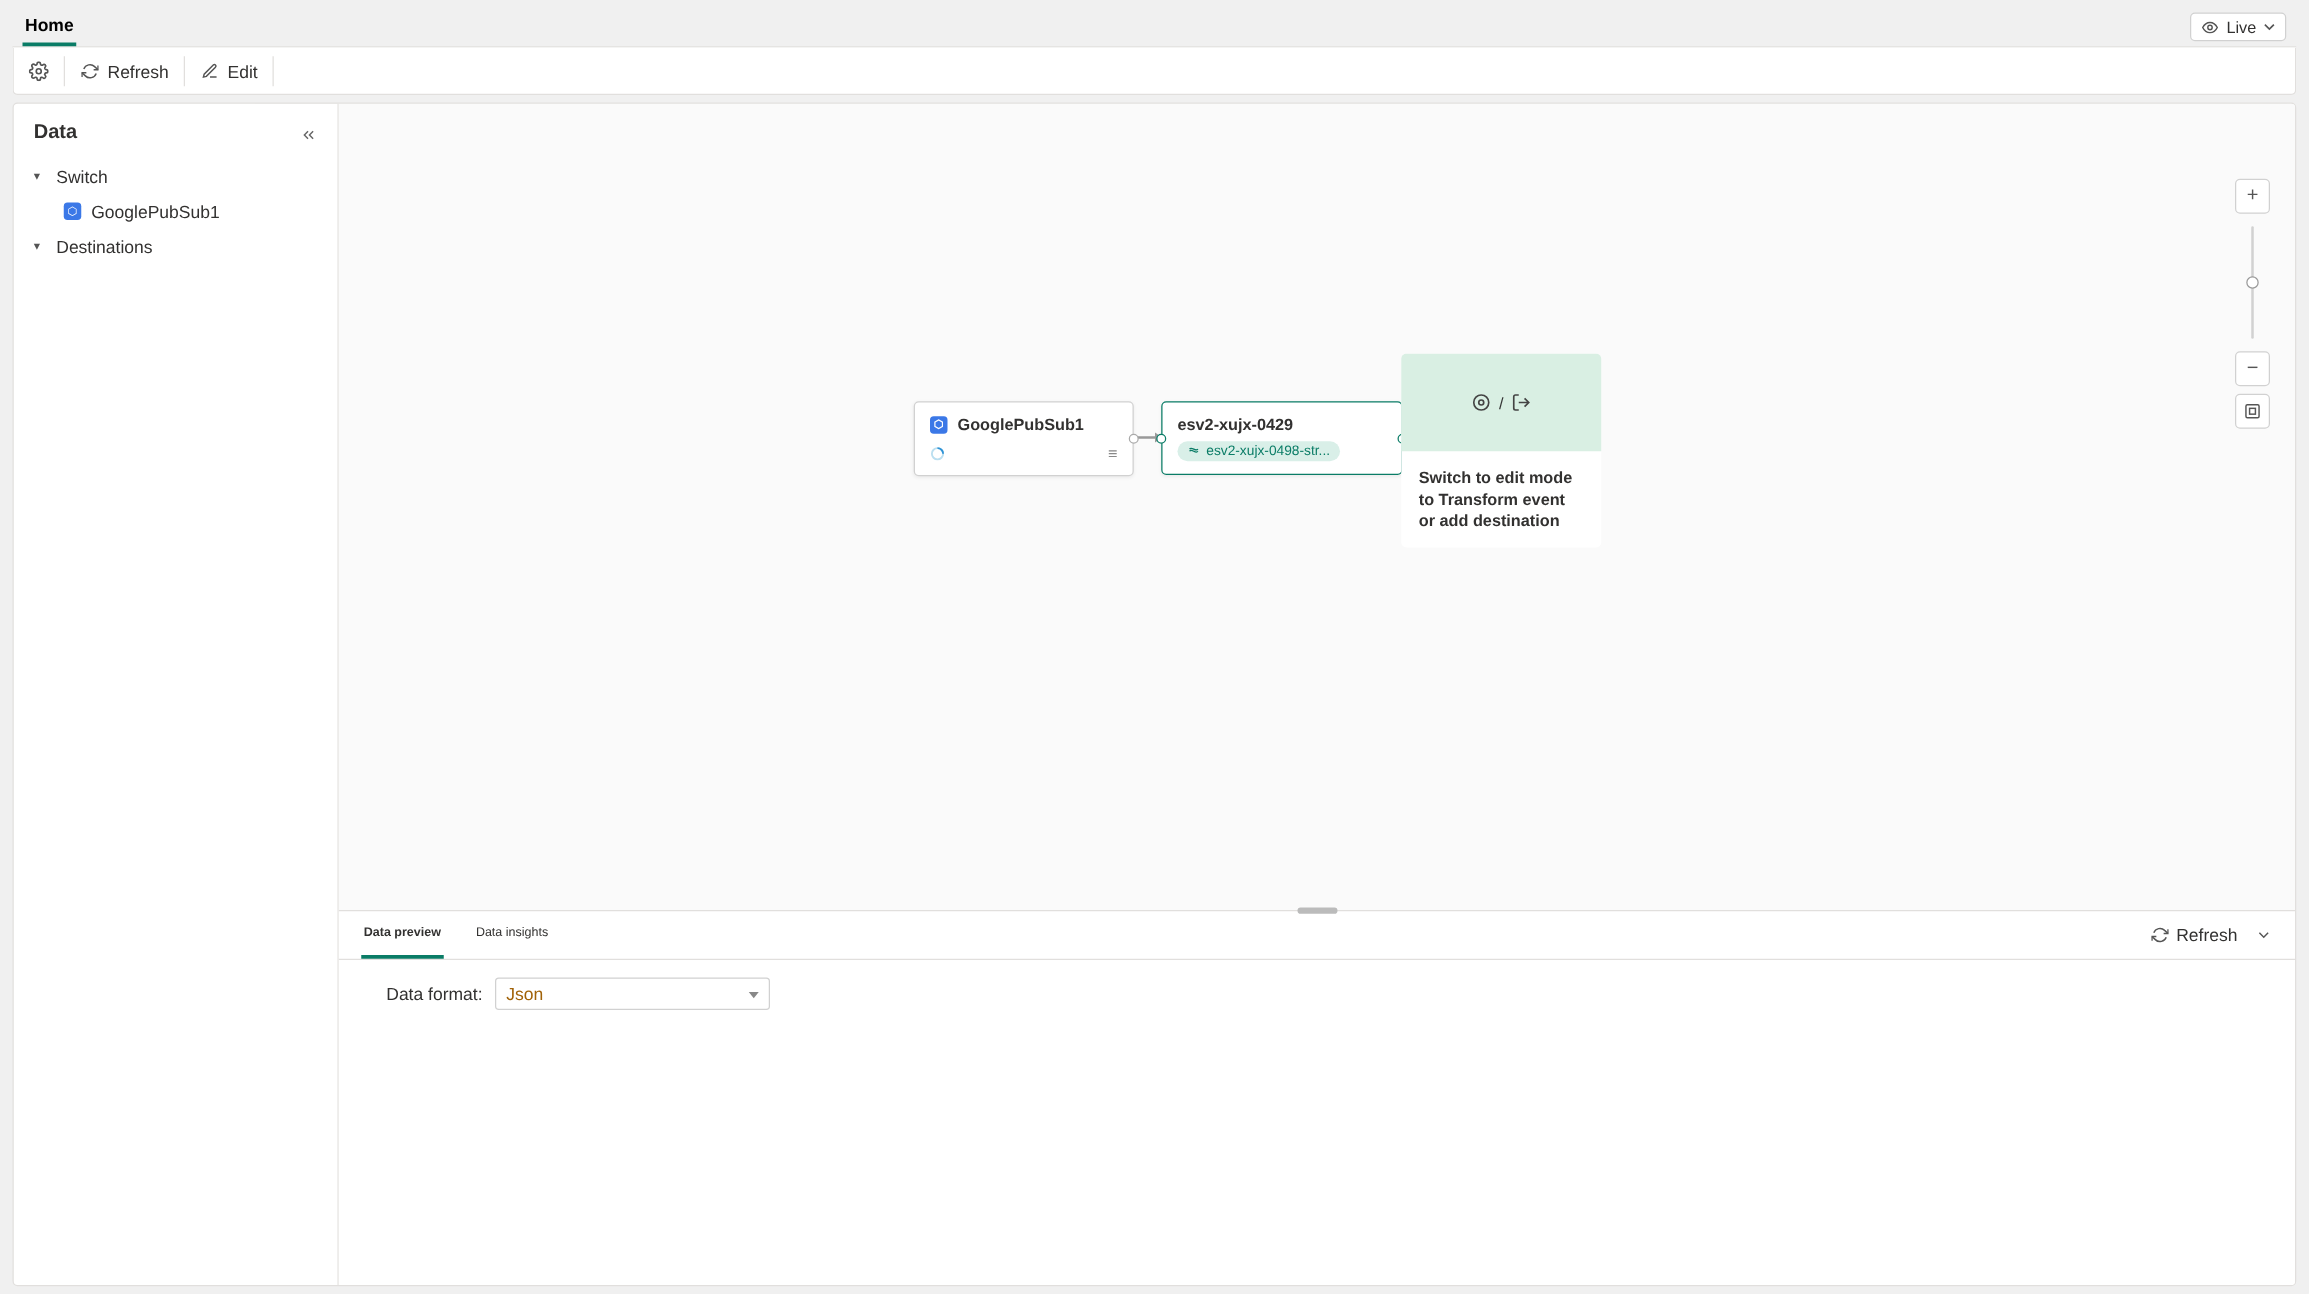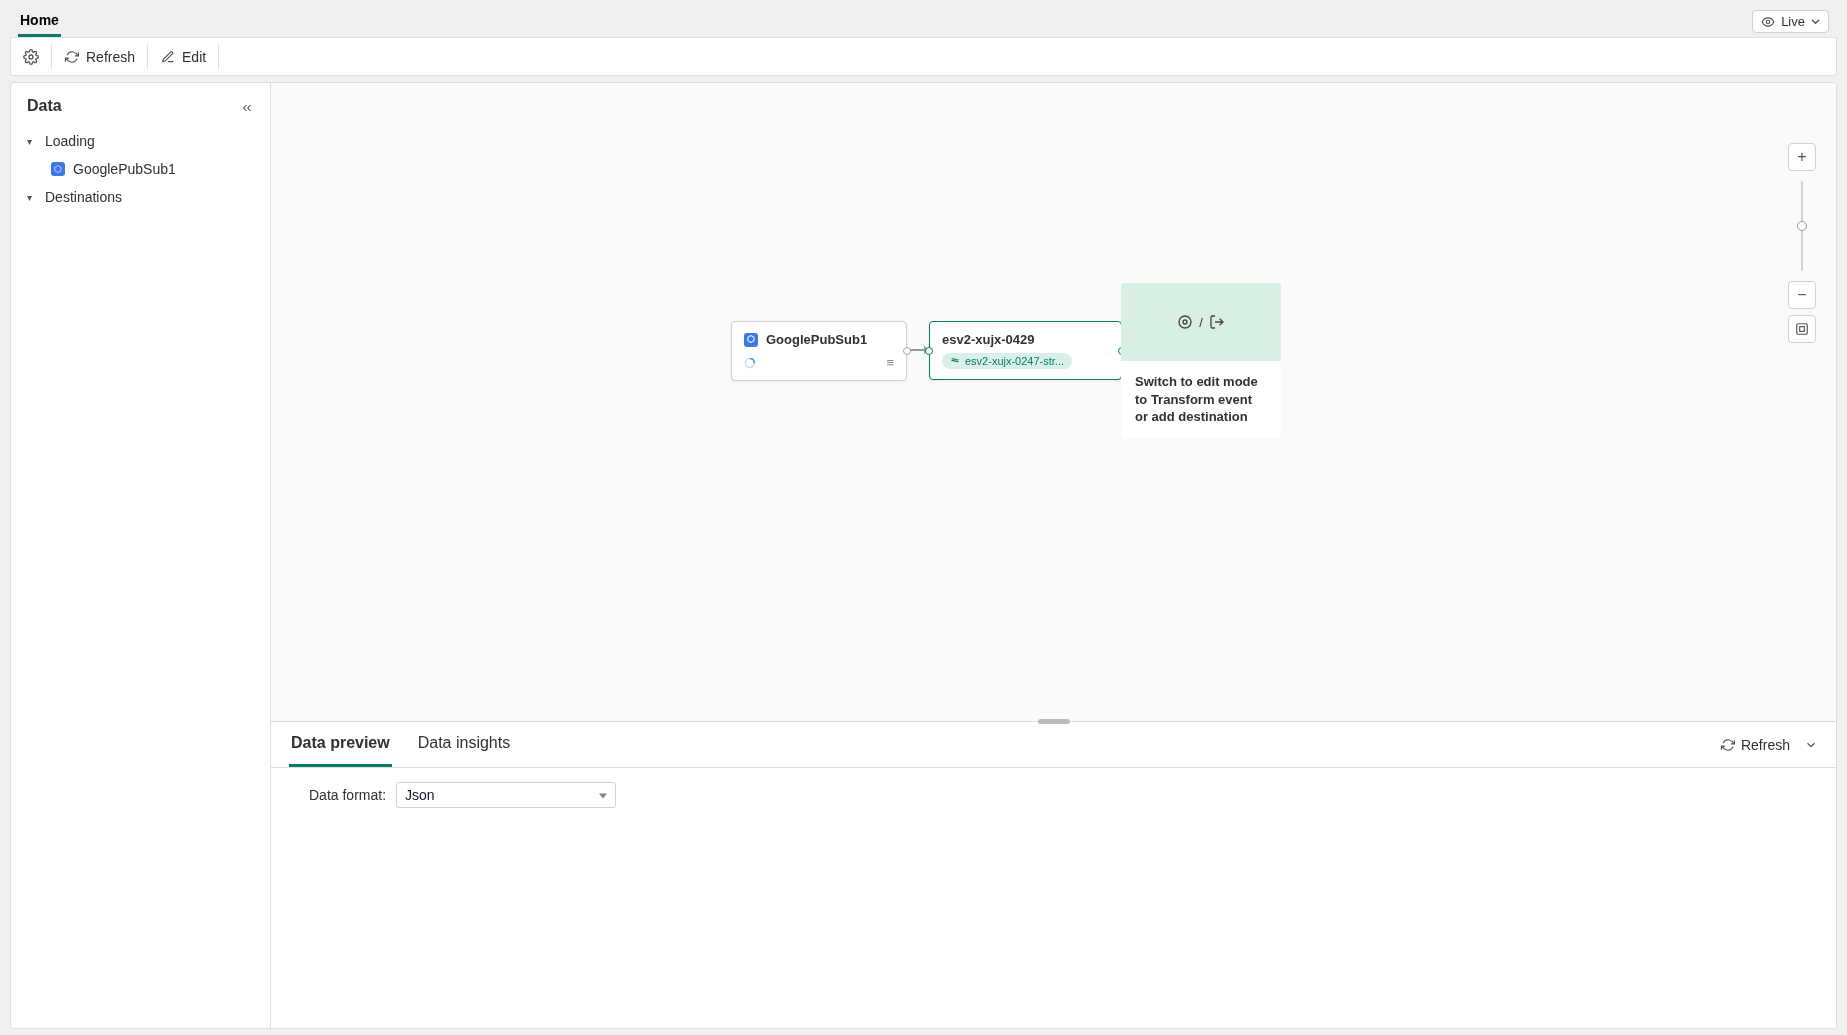--- a/index.html
+++ b/index.html
@@ -203,29 +203,29 @@
   background:#fff;
   display:flex; flex-direction:column;
   position:relative;
 }
 .bp-tabs {
   display:flex; align-items:center; justify-content:space-between;
   padding: 0 18px;
   border-bottom: 1px solid #e1dfdd;
 }
 .bp-tab-row { display:flex; gap:24px; }
-.bp-tab { padding: 12px 2px; cursor:pointer; font-size:16px; }
+.bp-tab { padding: 12px 2px; cursor:pointer; font-size:10px; }
 .bp-tab.active { font-weight:600; border-bottom:3px solid #0a7c66; }
 .bp-actions { display:flex; align-items:center; gap:14px; }
 .bp-refresh { display:inline-flex; align-items:center; gap:6px; cursor:pointer; }
 .bp-body { padding: 14px 18px; min-height:260px; }
 .format-row { display:flex; align-items:center; gap:10px; font-size:14px;margin-left:20px; }
 .select {
   border:1px solid #d1d1d1; border-radius:3px; padding:4px 24px 4px 8px;
-  width:220px; color:#0f172a; position:relative; background:#fff;
+  width:220px; color:#a16207; position:relative; background:#fff;
 }
 .select::after {
   content:""; position:absolute; right:8px; top:50%; transform:translateY(-30%);
   border-left:4px solid transparent; border-right:4px solid transparent; border-top:5px solid #888;
 }
 .loading {
   display:flex; flex-direction:column; align-items:center; gap:12px;
   margin-top: 60px; color:#555; font-size:14px;
 }
 .spinner {
@@ -299,21 +299,21 @@
       <div class="sidebar-title-row">
         <div class="sidebar-title">Data</div>
         <div style="cursor:pointer;color:#666;">
           <svg width="14" height="14" viewBox="0 0 24 24" fill="none" stroke="#666" stroke-width="2">
               <path d="M11 17l-5-5 5-5M18 17l-5-5 5-5"></path>
             </svg>
         </div>
       </div>
       <div class="tree-section">
         <span class="chev">▾</span>
-        <span>Loading</span>
+        <span>Switch</span>
       </div>
       <div class="tree-item">
         <span class="hex-icon"></span>
         <span>GooglePubSub1</span>
       </div>
       <div class="tree-section">
         <span class="chev">▾</span>
         <span>Destinations</span>
       </div>
     </div>
@@ -342,21 +342,21 @@
           <div class="port port-out port-gray"></div>
         </div>
 
         <div class="node-card node2">
           <div class="n-title">esv2-xujx-0429</div>
           <div class="chip">
             <svg width="10" height="10" viewBox="0 0 24 24" fill="none" stroke="#0a7c66" stroke-width="2.5">
                 <path d="M4 12c4-6 12 6 16 0"></path>
                 <path d="M4 8c4-6 12 6 16 0"></path>
               </svg>
-            <span>esv2-xujx-0247-str...</span>
+            <span>esv2-xujx-0498-str...</span>
           </div>
           <div class="port port-in"></div>
           <div class="port port-out"></div>
         </div>
 
         <div class="node-card node3">
           <div class="node3-top">
             <svg width="16" height="16" viewBox="0 0 24 24" fill="none" stroke="#444" stroke-width="2">
                 <circle cx="12" cy="12" r="3"></circle>
                 <circle cx="12" cy="12" r="9"></circle>

